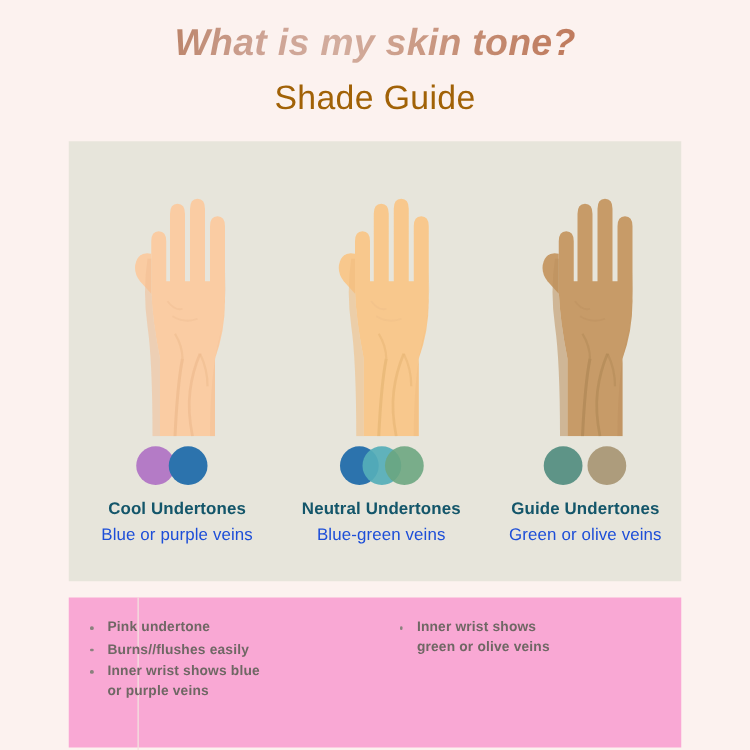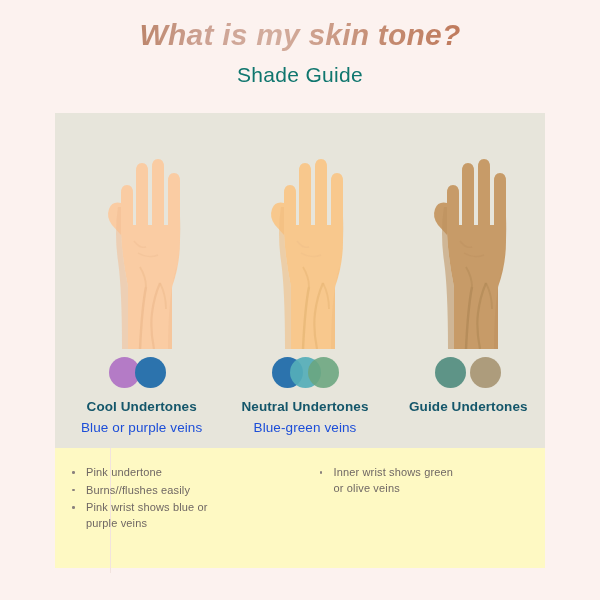--- a/index.html
+++ b/index.html
@@ -34,23 +34,23 @@
         #C48B71 64%,
         #BE7657 80%,
         #B96B4C 100%);
     -webkit-background-clip: text;
     background-clip: text;
     color: transparent;
     font-style: italic;
     -webkit-text-fill-color: transparent;
   }
   .sub-title {
-    font-size: 21px;
+    font-size: 27px;
     font-weight: normal;
-    color: #0f766e;
+    color: #a16207;
     margin: 11px 0 0 0;
     letter-spacing: 0.3px;
   }
 
   
   .panel {
     position: absolute;
     left: 55px;
     top: 113px;
     width: 490px;
@@ -118,25 +118,26 @@
     font-weight: normal;
     color: #1d4ed8;
     margin-top: 6px;
     letter-spacing: 0.1px;
   }
 
   
   .bullet-area {
     position: absolute;
     left: 55px;
-    top: 448px;
+    top: 478px;
     width: 490px;
     height: 120px;
     display: flex;
-    background: #fef9c3;
+    background: #f9a8d4;
+    font-weight: bold;
   }
   .bullet-col {
     flex: 1 1 0;
     position: relative;
     padding-top: 17px;
     box-sizing: border-box;
   }
   .bullet-col.c1 { padding-left: 15px; }
   .bullet-col.c2 { padding-left: 10px; }
   .bullet-col.c3 { padding-left: 20px; }
@@ -265,33 +266,34 @@
             <path d="M40 104 Q46 112 52 110" stroke="#BD9160" stroke-width="1.4" fill="none" opacity="0.5"></path>
             <path d="M44 116 Q54 122 64 118" stroke="#BD9160" stroke-width="1.4" fill="none" opacity="0.45"></path>
           </g>
         </svg>
       </div>
       <div class="swatches">
         <span class="dot dot-1"></span>
         <span class="dot dot-2"></span>
       </div>
       <div class="col-title">Guide Undertones</div>
+      <div class="col-sub">Green or olive veins</div>
     </div>
 
   </div>
 </div>
 
 <div class="bullet-area">
   <span class="vdivider vdiv-left"></span>
 
   <div class="bullet-col c1">
     <ul class="bullet-list">
       <li>Pink undertone</li>
       <li>Burns//flushes easily</li>
-      <li>Pink wrist shows blue or purple veins</li>
+      <li>Inner wrist shows blue or purple veins</li>
     </ul>
   </div>
 
 
   <div class="bullet-col c3">
     <ul class="bullet-list">
       <li>Inner wrist shows green or olive veins</li>
     </ul>
   </div>
 </div>

